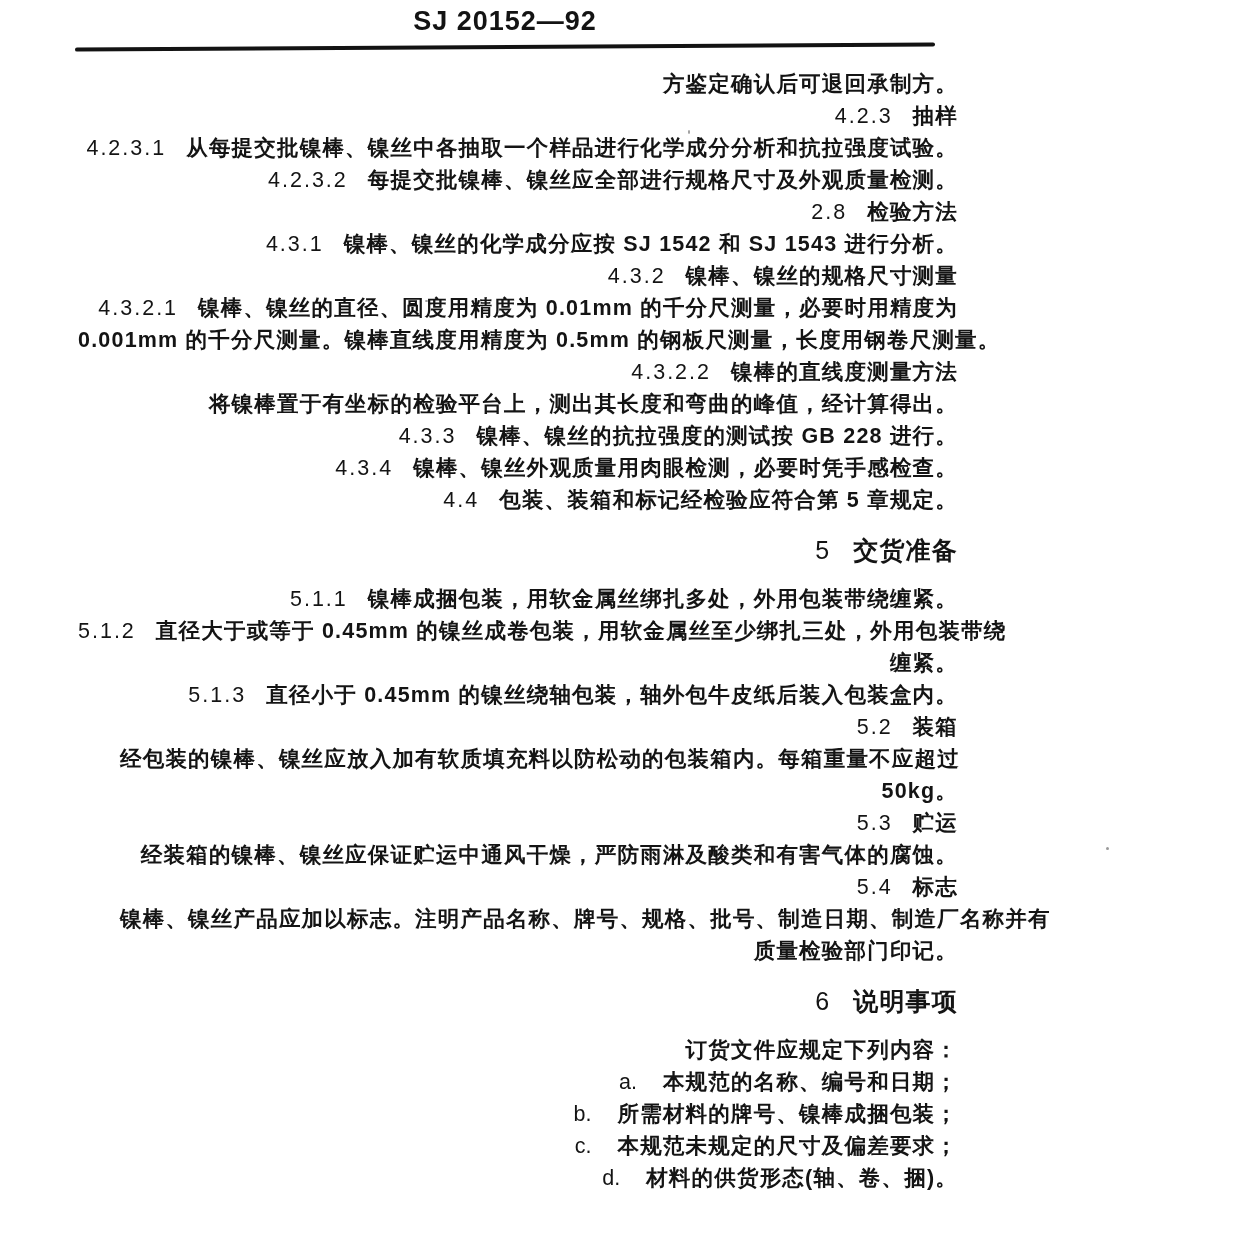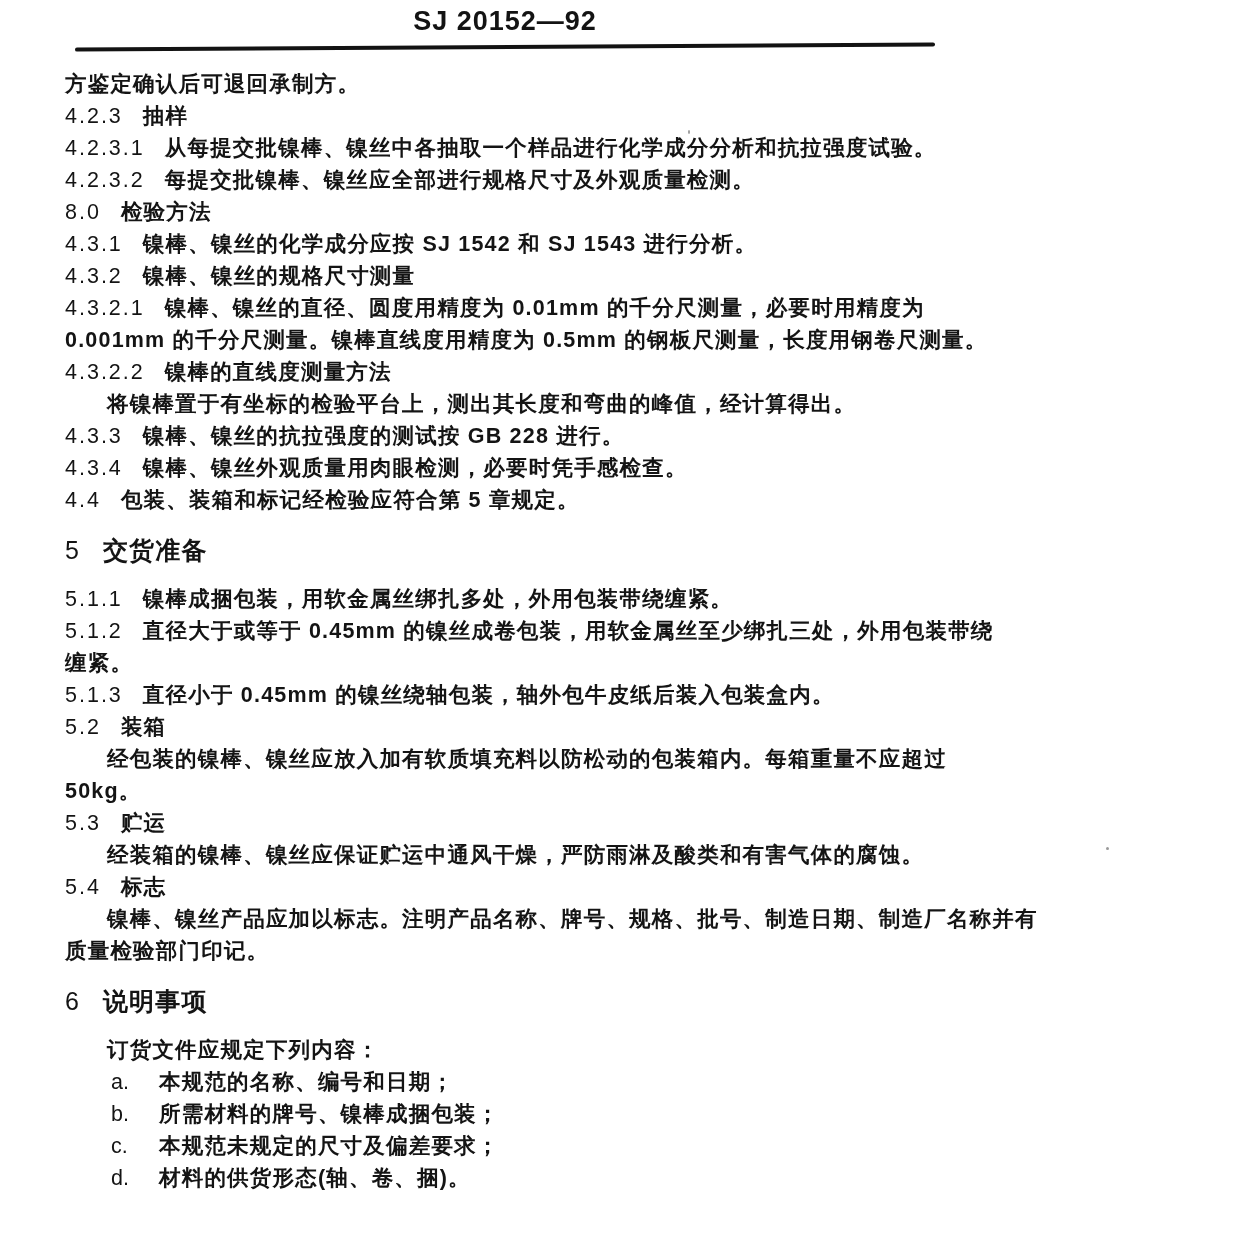--- a/index.html
+++ b/index.html
@@ -37,22 +37,23 @@
     left: 75px;
     width: 860px;
     height: 4px;
     background: #131313;
     transform: rotate(-0.35deg);
     border-radius: 2px;
   }
   .content {
     position: absolute;
     top: 68px;
-    left: 65px;
+    left: 78px;
     width: 880px;
+    text-align: right;
   }
   .line {
     min-height: 32px;
     line-height: 32px;
     font-size: 21.5px;
     font-weight: 700;
     letter-spacing: 1.2px;
     white-space: nowrap;
     color: #141414;
   }
@@ -90,21 +91,21 @@
   <div class="content">
 
     <div class="line cont"><span class="txt">方鉴定确认后可退回承制方。</span></div>
 
     <div class="line sec"><span class="num">4.2.3</span><span class="txt">抽样</span></div>
 
     <div class="line sec"><span class="num">4.2.3.1</span><span class="txt">从每提交批镍棒、镍丝中各抽取一个样品进行化学成分分析和抗拉强度试验。</span></div>
 
     <div class="line sec"><span class="num">4.2.3.2</span><span class="txt">每提交批镍棒、镍丝应全部进行规格尺寸及外观质量检测。</span></div>
 
-    <div class="line sec"><span class="num">8.0</span><span class="txt">检验方法</span></div>
+    <div class="line sec"><span class="num">2.8</span><span class="txt">检验方法</span></div>
 
     <div class="line sec"><span class="num">4.3.1</span><span class="txt">镍棒、镍丝的化学成分应按 SJ 1542 和 SJ 1543 进行分析。</span></div>
 
     <div class="line sec"><span class="num">4.3.2</span><span class="txt">镍棒、镍丝的规格尺寸测量</span></div>
 
     <div class="line sec"><span class="num">4.3.2.1</span><span class="txt">镍棒、镍丝的直径、圆度用精度为 0.01mm 的千分尺测量，必要时用精度为</span></div>
 
     <div class="line cont"><span class="txt">0.001mm 的千分尺测量。镍棒直线度用精度为 0.5mm 的钢板尺测量，长度用钢卷尺测量。</span></div>
 
     <div class="line sec"><span class="num">4.3.2.2</span><span class="txt">镍棒的直线度测量方法</span></div>

